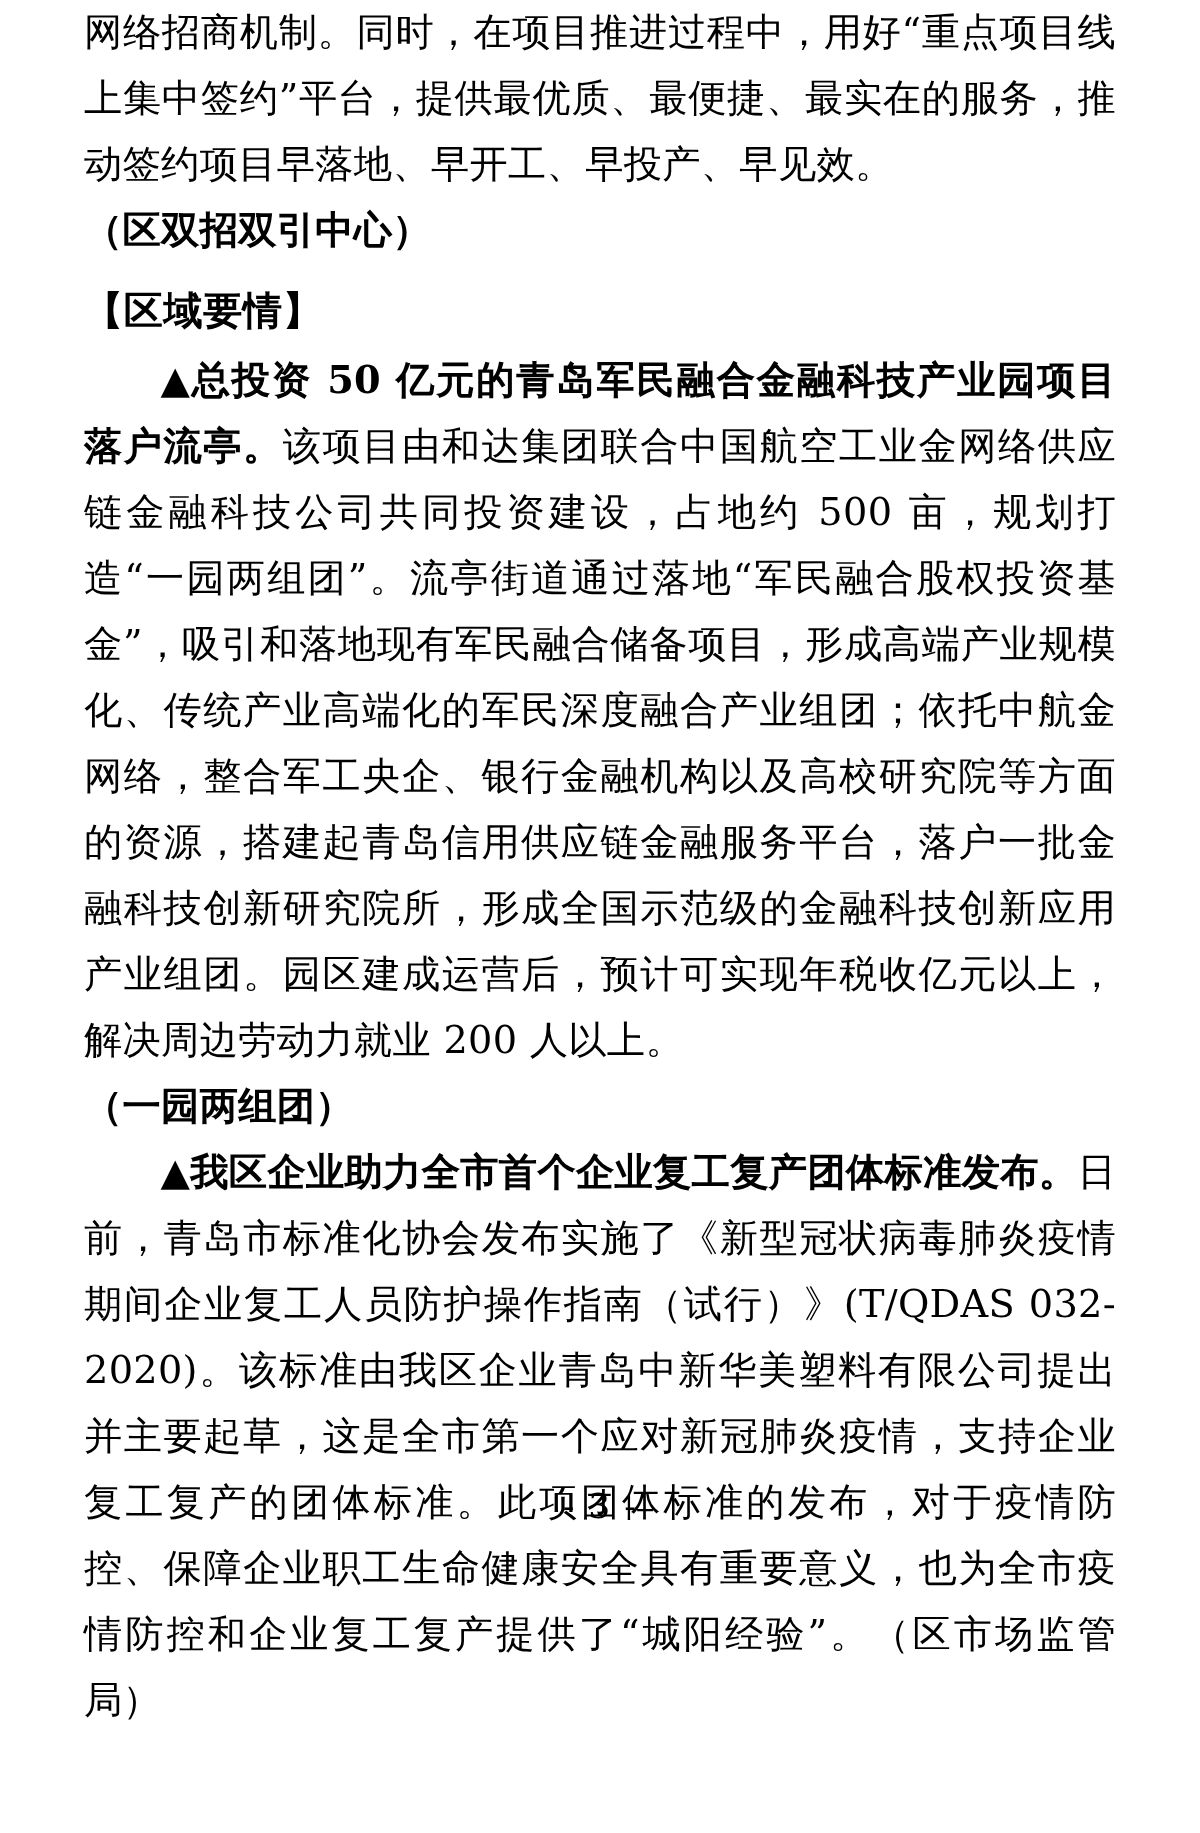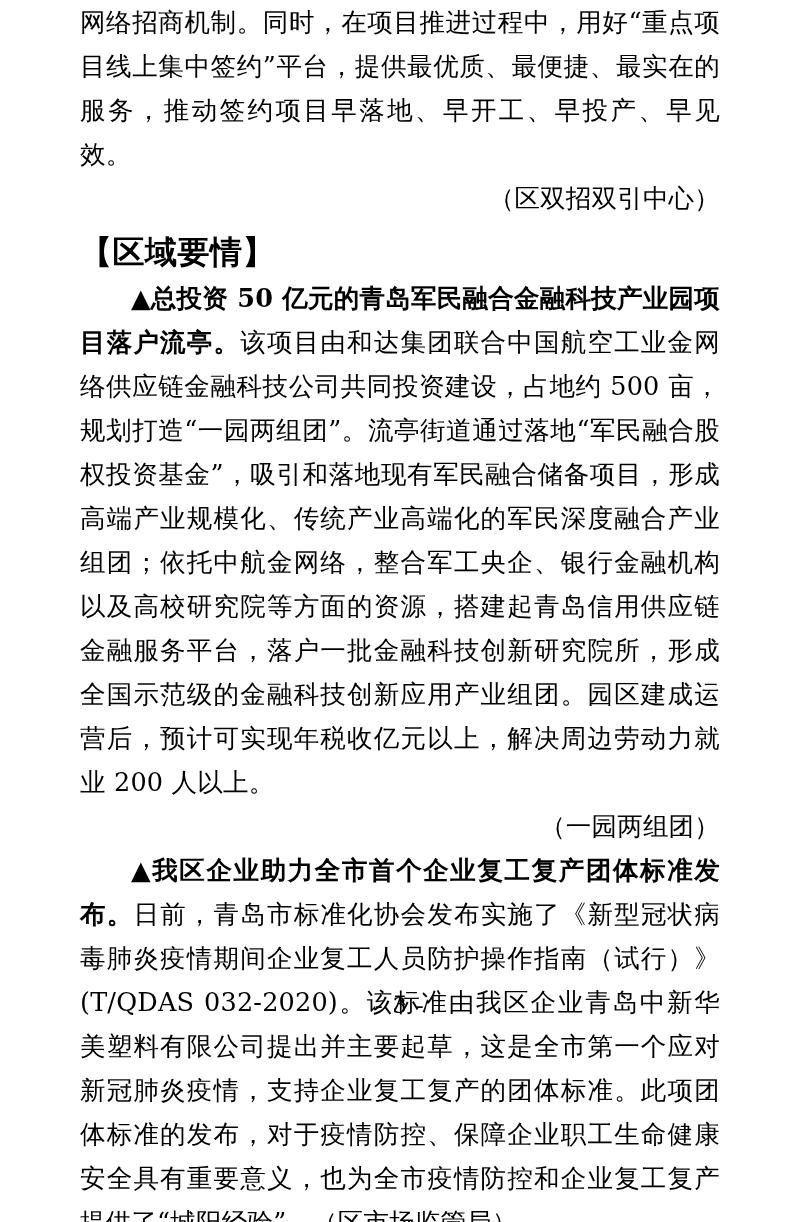--- a/index.html
+++ b/index.html
@@ -15,41 +15,41 @@
     color: #000000;
     overflow: hidden;
   }
   .page {
     position: absolute;
     left: 0;
     top: 0;
     width: 800px;
     height: 1044px;
     box-sizing: border-box;
-    padding: 0 80px;
+    padding: 0 56px;
   }
   .body-text {
     font-size: 25.5px;
     line-height: 44px;
     text-align: justify;
     text-justify: inter-ideograph;
     letter-spacing: 0.2px;
   }
   .para {
     margin: 0;
   }
   .indent2 {
     text-indent: 2em;
   }
   .right {
-    text-align: right;
     margin: 0;
+    font-weight: bold;
   }
   .section-head {
-    font-size: 32px;
+    font-size: 26px;
     line-height: 44px;
     font-weight: bold;
     margin: 10px 0 2px 0;
     letter-spacing: 0.5px;
   }
   .lead {
     font-weight: bold;
   }
   .footer {
     position: absolute;

